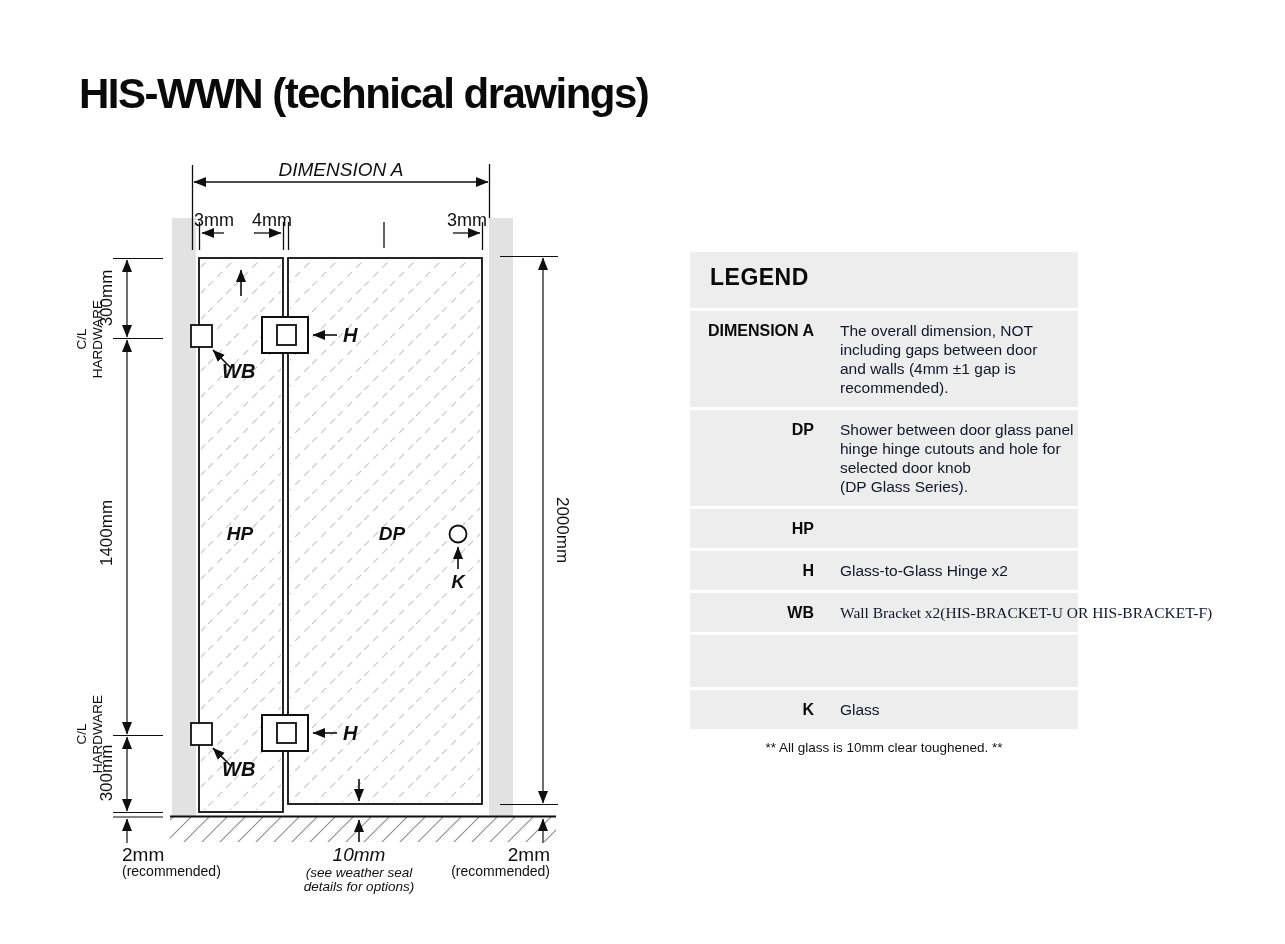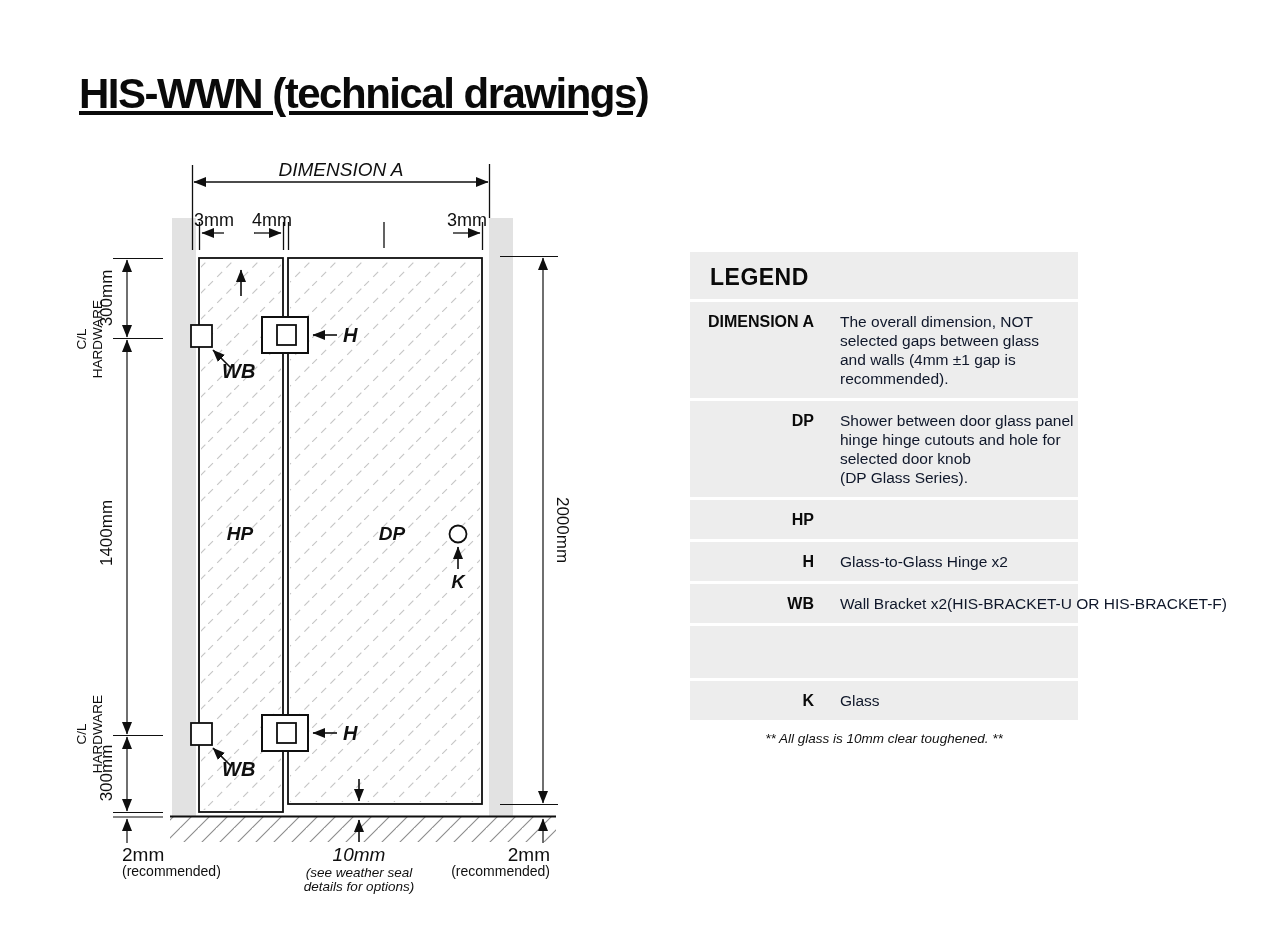--- a/index.html
+++ b/index.html
@@ -1,40 +1,40 @@
 <!DOCTYPE html>
 <html><head>
 <meta charset="utf-8">
 <style>
   html,body{margin:0;padding:0;background:#fff;}
   #page{position:relative;width:1285px;height:944px;background:#ffffff;overflow:hidden;
         font-family:"Liberation Sans","DejaVu Sans",sans-serif;color:#111;}
   #title{position:absolute;left:79px;top:70px;font-size:42px;font-weight:bold;
-         letter-spacing:-1.5px;color:#0a0a0a;text-decoration:underline;}
+         letter-spacing:-1.5px;color:#0a0a0a;}
   svg{position:absolute;left:0;top:0;}
   svg text{font-family:"Liberation Sans","DejaVu Sans",sans-serif;fill:#0f0f0f;}
   .dimtxt{font-size:18px;}
   .dimtxt-sm{font-size:17px;}
   .ital{font-style:italic;}
   .bold-ital{font-weight:bold;font-style:italic;}
   .note{font-size:13.5px;font-style:italic;}
   .note-plain{font-size:14px;}
   .cl-txt{font-size:13.5px;}
 
   
   #legend{position:absolute;left:690px;top:252px;width:388px;}
-  .lhead{background:#ededed;padding:12px 0 8px 20px;font-size:23px;font-weight:bold;
+  .lhead{background:#ededed;padding:12px 0 17px 20px;font-size:23px;font-weight:bold;
          letter-spacing:.5px;margin-bottom:3px;color:#0a0a0a;}
   .lrow{background:#ededed;display:flex;margin-bottom:3px;padding:10px 0 10px 0;}
   .lrow.empty{min-height:32px;}
   .lterm{width:124px;flex:0 0 124px;text-align:right;font-weight:bold;font-size:16px;
          padding-top:1px;color:#0a0a0a;}
   .ldesc{padding-left:26px;font-size:15.5px;line-height:19px;color:#0f172a;}
-  .lrow.nowrap .ldesc div{white-space:nowrap;}
-  #footnote{margin-top:11px;text-align:center;font-size:13.5px;font-style:italic;color:#111;}
+  .lrow.nowrap .ldesc div{white-space:nowrap;font-family:Liberation Serif, serif;}
+  #footnote{margin-top:11px;text-align:center;font-size:13.5px;color:#111;}
 </style>
 </head>
 <body>
 
 <div id="page">
 
   <div id="title">HIS-WWN (technical drawings)</div>
 
   <svg width="1285" height="944" viewBox="0 0 1285 944">
     <defs>
@@ -157,21 +157,21 @@
     <text x="550" y="876" text-anchor="end" class="note-plain">(recommended)</text>
   </svg>
 
   <div id="legend">
     <div class="lhead">LEGEND</div>
     <div id="legend-rows">
         <div class="lrow">
           <div class="lterm">DIMENSION A</div>
           <div class="ldesc">
             <div>The overall dimension, NOT</div>
-            <div>selected gaps between glass</div>
+            <div>including gaps between door</div>
             <div>and walls (4mm ±1 gap is</div>
             <div>recommended).</div>
           </div>
         </div>
         <div class="lrow">
           <div class="lterm">DP</div>
           <div class="ldesc">
             <div>Shower between door glass panel</div>
             <div>hinge hinge cutouts and hole for</div>
             <div>selected door knob</div>

